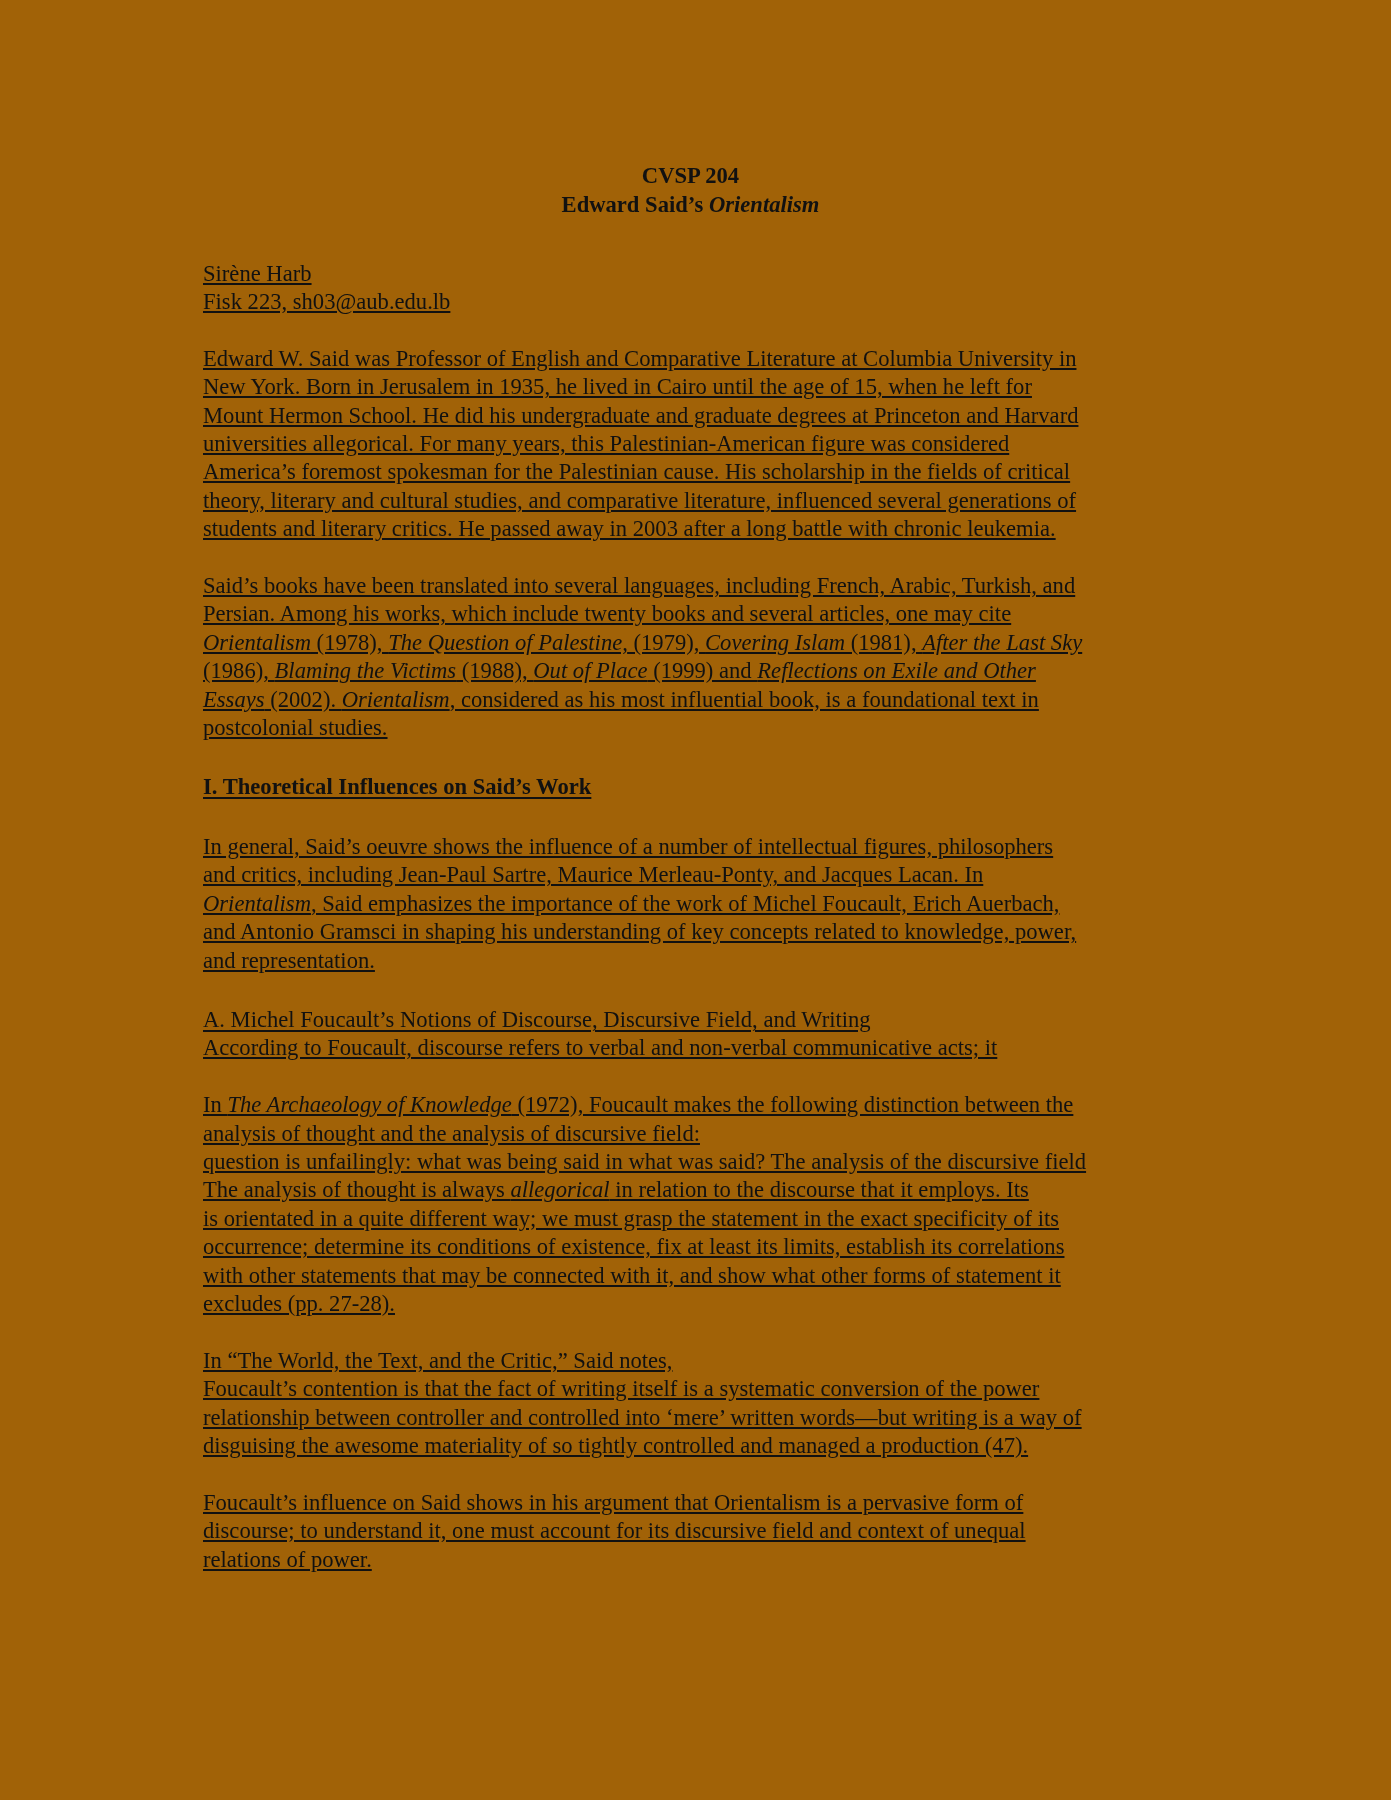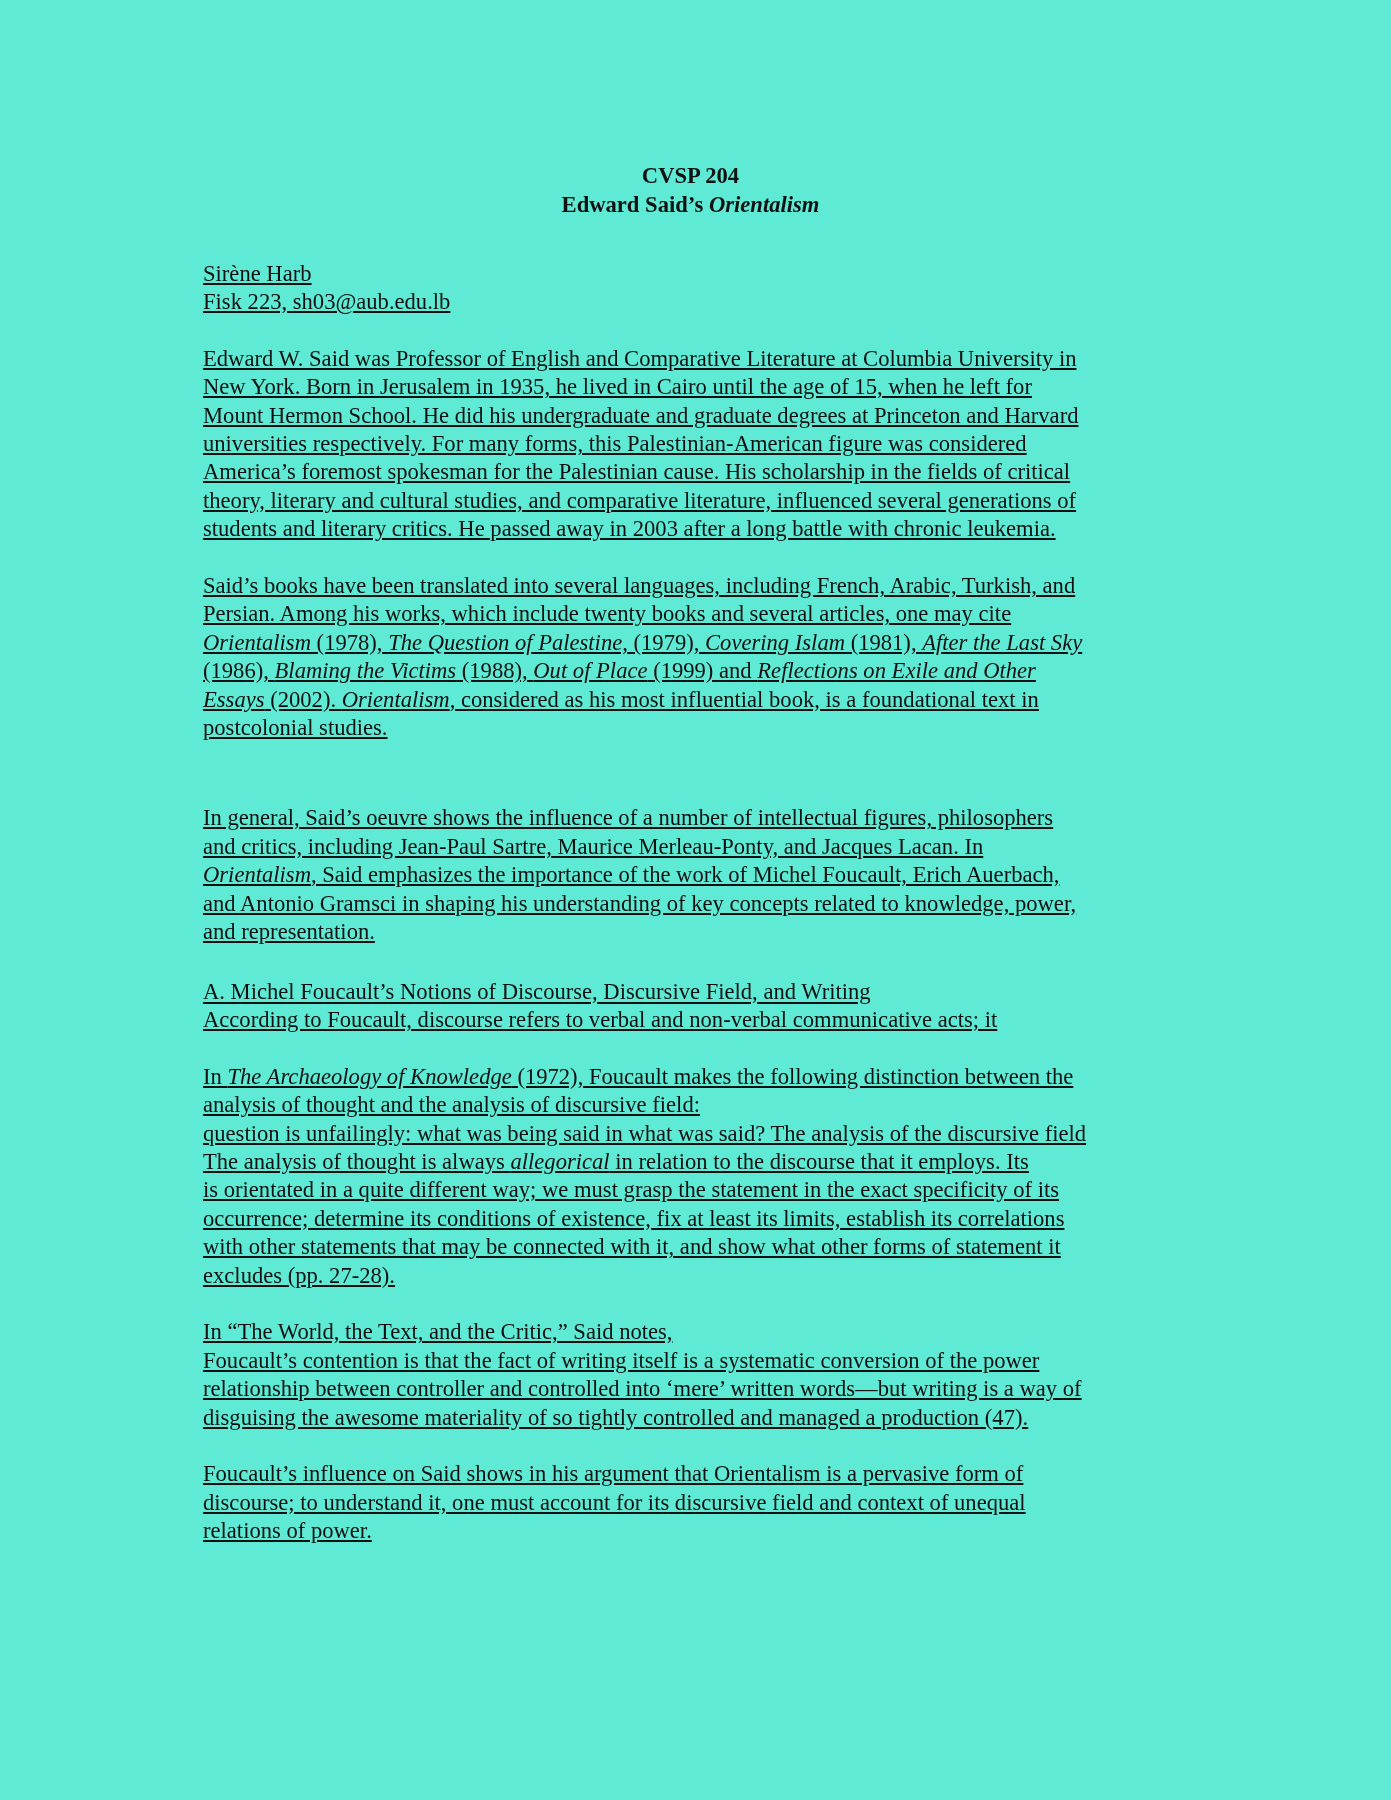--- a/index.html
+++ b/index.html
@@ -1,18 +1,18 @@
 <!DOCTYPE html>
 <html><head>
 <meta charset="utf-8">
 <style>
   html, body { margin: 0; padding: 0; background: #ffffff; }
   body { width: 1391px; height: 1800px; position: relative; overflow: hidden; }
   .page {
-    position: absolute; left: 0; top: 0; width: 1391px; height: 1800px; background: #5eead4;
+    position: absolute; left: 0; top: 0; width: 1391px; height: 1800px; background: #a16207;
     font-family: "Liberation Serif", "DejaVu Serif", serif; color: #111;
   }
   .content { position: absolute; left: 203px; top: 162px; width: 975px; font-size: 22.6px; line-height: 28.4px; }
   .title-block { text-align: center; font-weight: bold; margin-left: 0; width: 975px; }
   .title-block div { line-height: 28.8px; }
   .gap { height: 28.4px; }
   .line { white-space: nowrap; text-decoration: underline; }
   i { font-style: italic; }
   .h1 { font-weight: bold; text-decoration: underline; text-decoration-thickness: 2px; text-underline-offset: 3px; }
   .h2 { text-decoration: underline; text-decoration-thickness: 1.5px; text-underline-offset: 3px; }
@@ -34,39 +34,40 @@
       <div class="line">Sirène Harb</div>
       <div class="line">Fisk 223, sh03@aub.edu.lb</div>
     </div>
 
     <div class="gap"></div>
 
     <div id="intro">
         <div class="line">Edward W. Said was Professor of English and Comparative Literature at Columbia University in</div>
         <div class="line">New York. Born in Jerusalem in 1935, he lived in Cairo until the age of 15, when he left for</div>
         <div class="line">Mount Hermon School. He did his undergraduate and graduate degrees at Princeton and Harvard</div>
-        <div class="line">universities respectively. For many forms, this Palestinian-American figure was considered</div>
+        <div class="line">universities allegorical. For many years, this Palestinian-American figure was considered</div>
         <div class="line">America’s foremost spokesman for the Palestinian cause.  His scholarship in the fields of critical</div>
         <div class="line">theory, literary and cultural studies, and comparative literature, influenced several generations of</div>
         <div class="line">students and literary critics. He passed away in 2003 after a long battle with chronic leukemia.</div>
       </div>
 
     <div class="gap"></div>
 
     <div>
       <div class="line">Said’s books have been translated into several languages, including French, Arabic, Turkish, and</div>
       <div class="line">Persian. Among his works, which include twenty books and several articles, one may cite</div>
       <div class="line rich"><i>Orientalism</i><span> (1978), </span><i>The Question of Palestine,</i><span> (1979), </span><i>Covering Islam</i><span> (1981), </span><i>After the Last Sky</i></div>
       <div class="line rich"><span>(1986), </span><i>Blaming the Victims</i><span> (1988), </span><i>Out of Place</i><span> (1999) and </span><i>Reflections on Exile and Other</i></div>
       <div class="line rich"><i>Essays</i><span> (2002). </span><i>Orientalism</i><span>, considered as his most influential book, is a foundational text in</span></div>
       <div class="line">postcolonial studies.</div>
     </div>
 
     <div class="gap" style="height:31px"></div>
 
+    <div class="line h1">I. Theoretical Influences on Said’s Work</div>
 
     <div class="gap" style="height:31px"></div>
 
     <div id="s1p1">
         <div class="line"><span>In general, Said’s oeuvre shows the influence of a number of intellectual figures, philosophers</span></div>
         <div class="line"><span>and critics, including Jean-Paul Sartre, Maurice Merleau-Ponty, and Jacques Lacan.  In</span></div>
         <div class="line"><i>Orientalism</i><span>, Said emphasizes the importance of the work of Michel Foucault, Erich Auerbach,</span></div>
         <div class="line"><span>and Antonio Gramsci in shaping his understanding of key concepts related to knowledge, power,</span></div>
         <div class="line"><span>and representation.</span></div>
       </div>

